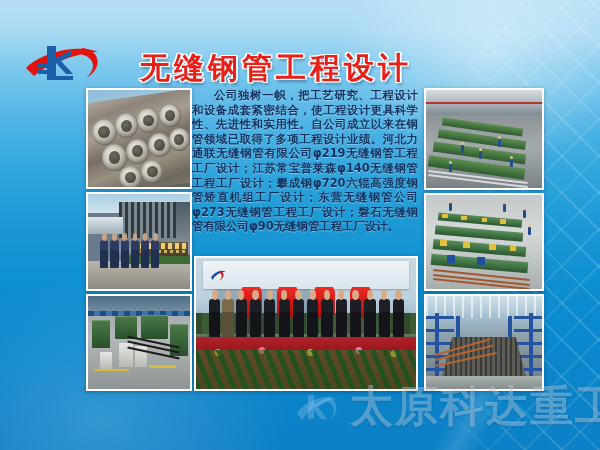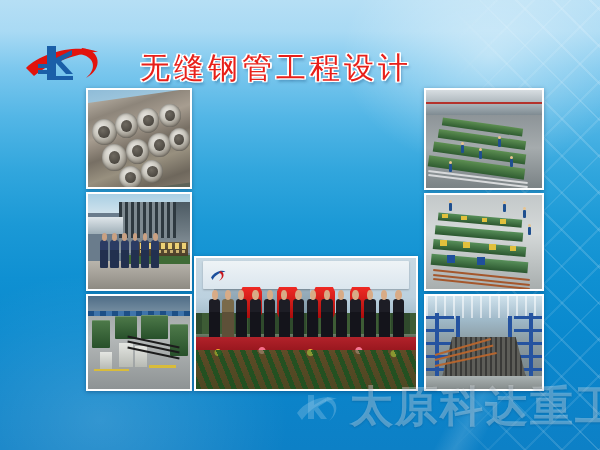--- a/index.html
+++ b/index.html
@@ -59,21 +59,21 @@
 
   
   #header { position:absolute; left:0; top:0; width:600px; height:86px; }
 
   .logo { position:absolute; left:24px; top:34px; width:84px; height:52px; }
   .logo svg { display:block; }
 
   .title {
     position:absolute; left:140px; top:48px;
     font-family:"DejaVu Sans","Liberation Sans",sans-serif;
-    font-size:30px; font-weight:normal; letter-spacing:4px;
+    font-size:30px; font-weight:bold; letter-spacing:4px;
     color:#e8201a;
     text-shadow:
       -1.4px -1.4px 0 #ffffff,  1.4px -1.4px 0 #ffffff,
       -1.4px  1.4px 0 #ffffff,  1.4px  1.4px 0 #ffffff,
       -1.4px 0 0 #ffffff, 1.4px 0 0 #ffffff,
       0 -1.4px 0 #ffffff, 0 1.4px 0 #ffffff,
       2px 3px 3px rgba(10,60,110,.45);
     white-space:nowrap;
   }
 
@@ -270,20 +270,21 @@
         <rect x="14" y="30" width="10" height="4" fill="#1a5fa8"></rect>
         <rect x="14" y="36" width="10" height="4" fill="#1a5fa8"></rect>
         <path d="M32 24 L48 16 L48 21 L37 27 L49 40 L42 40 L32 29 Z" fill="#1a5fa8"></path>
         <rect x="23" y="42" width="26" height="4" fill="#1a5fa8"></rect>
       </svg>
     </div>
 
     <div class="title">无缝钢管工程设计</div>
   </div>
 
+  <div id="body-text">公司独树一帜，把工艺研究、工程设计和设备成套紧密结合，使工程设计更具科学性、先进性和实用性。自公司成立以来在钢管领域已取得了多项工程设计业绩。河北力通联无缝钢管有限公司φ219无缝钢管工程工厂设计；江苏常宝普莱森φ140无缝钢管工程工厂设计；攀成钢φ720六辊高强度钢管矫直机组工厂设计；东营无缝钢管公司φ273无缝钢管工程工厂设计；磐石无缝钢管有限公司φ90无缝钢管工程工厂设计。</div>
 
   <div class="photo" id="p1">
     <div class="inner">
       <div class="sky"></div>
       <div class="bundle"></div>
       <div class="ring" style="left:4%;  top:30%; width:24%; height:27%;"></div>
       <div class="ring" style="left:26%; top:24%; width:23%; height:26%;"></div>
       <div class="ring" style="left:48%; top:19%; width:22%; height:25%;"></div>
       <div class="ring" style="left:70%; top:14%; width:21%; height:24%;"></div>
       <div class="ring" style="left:14%; top:56%; width:24%; height:27%;"></div>

